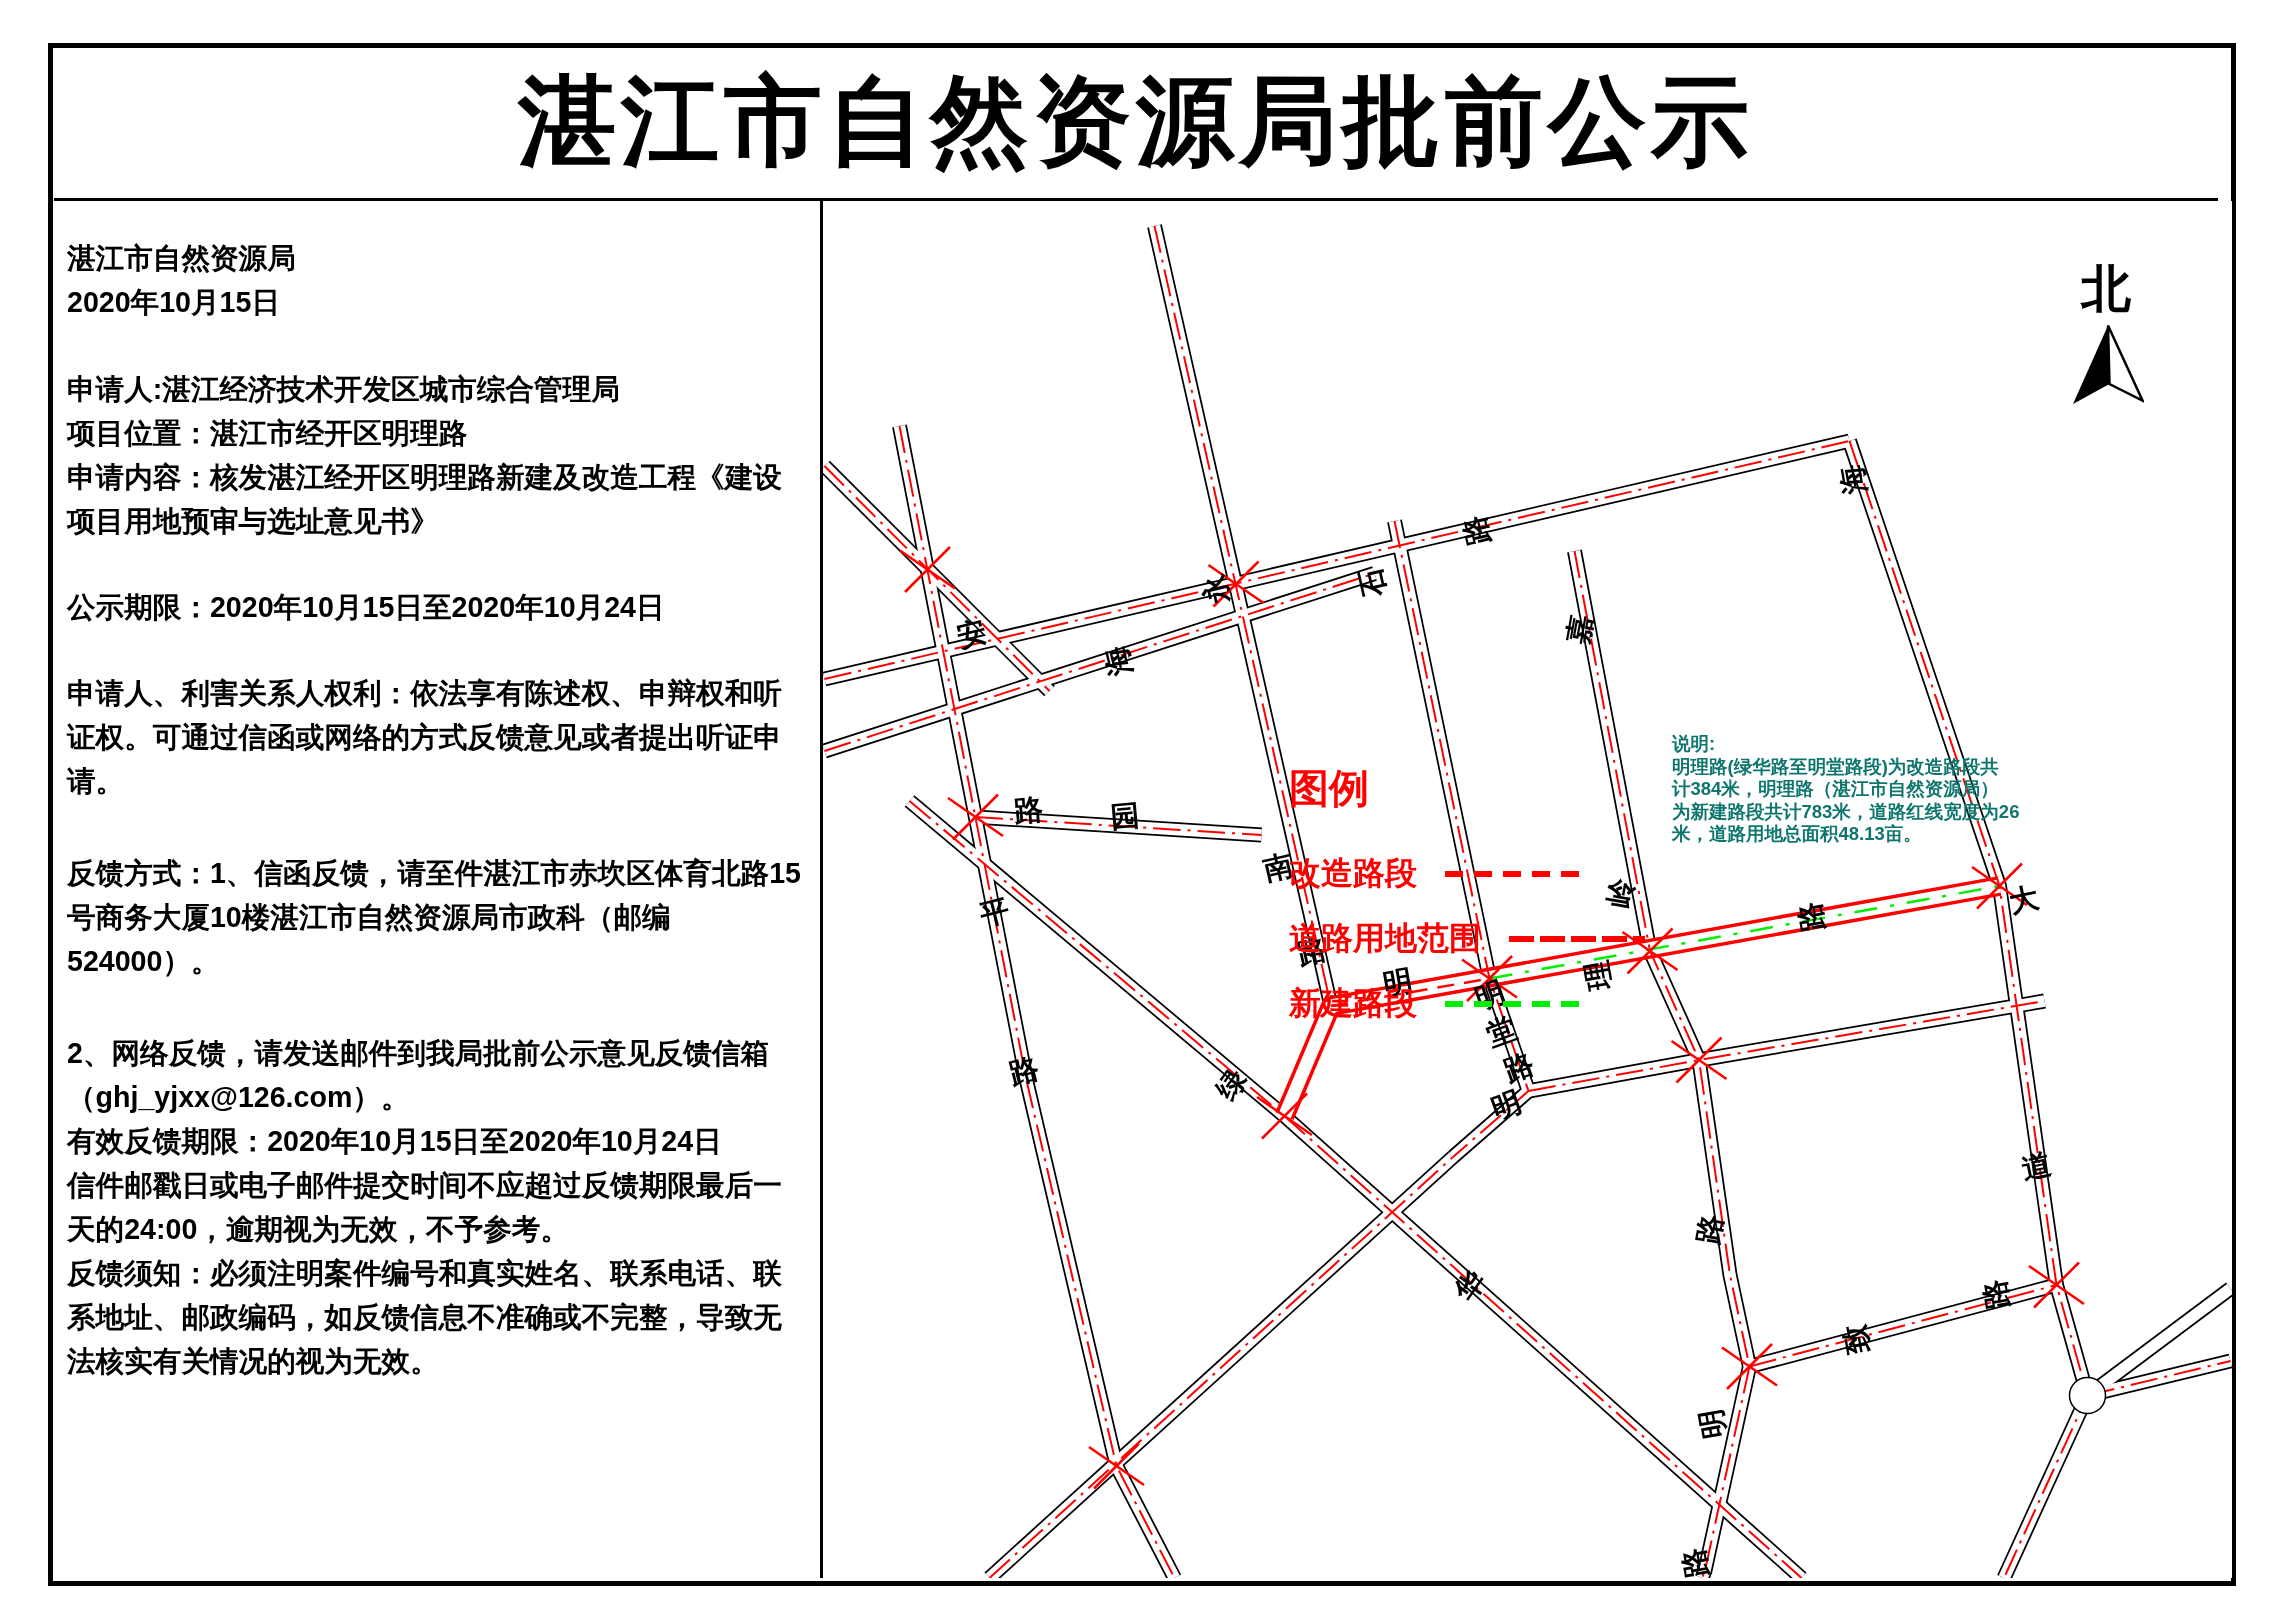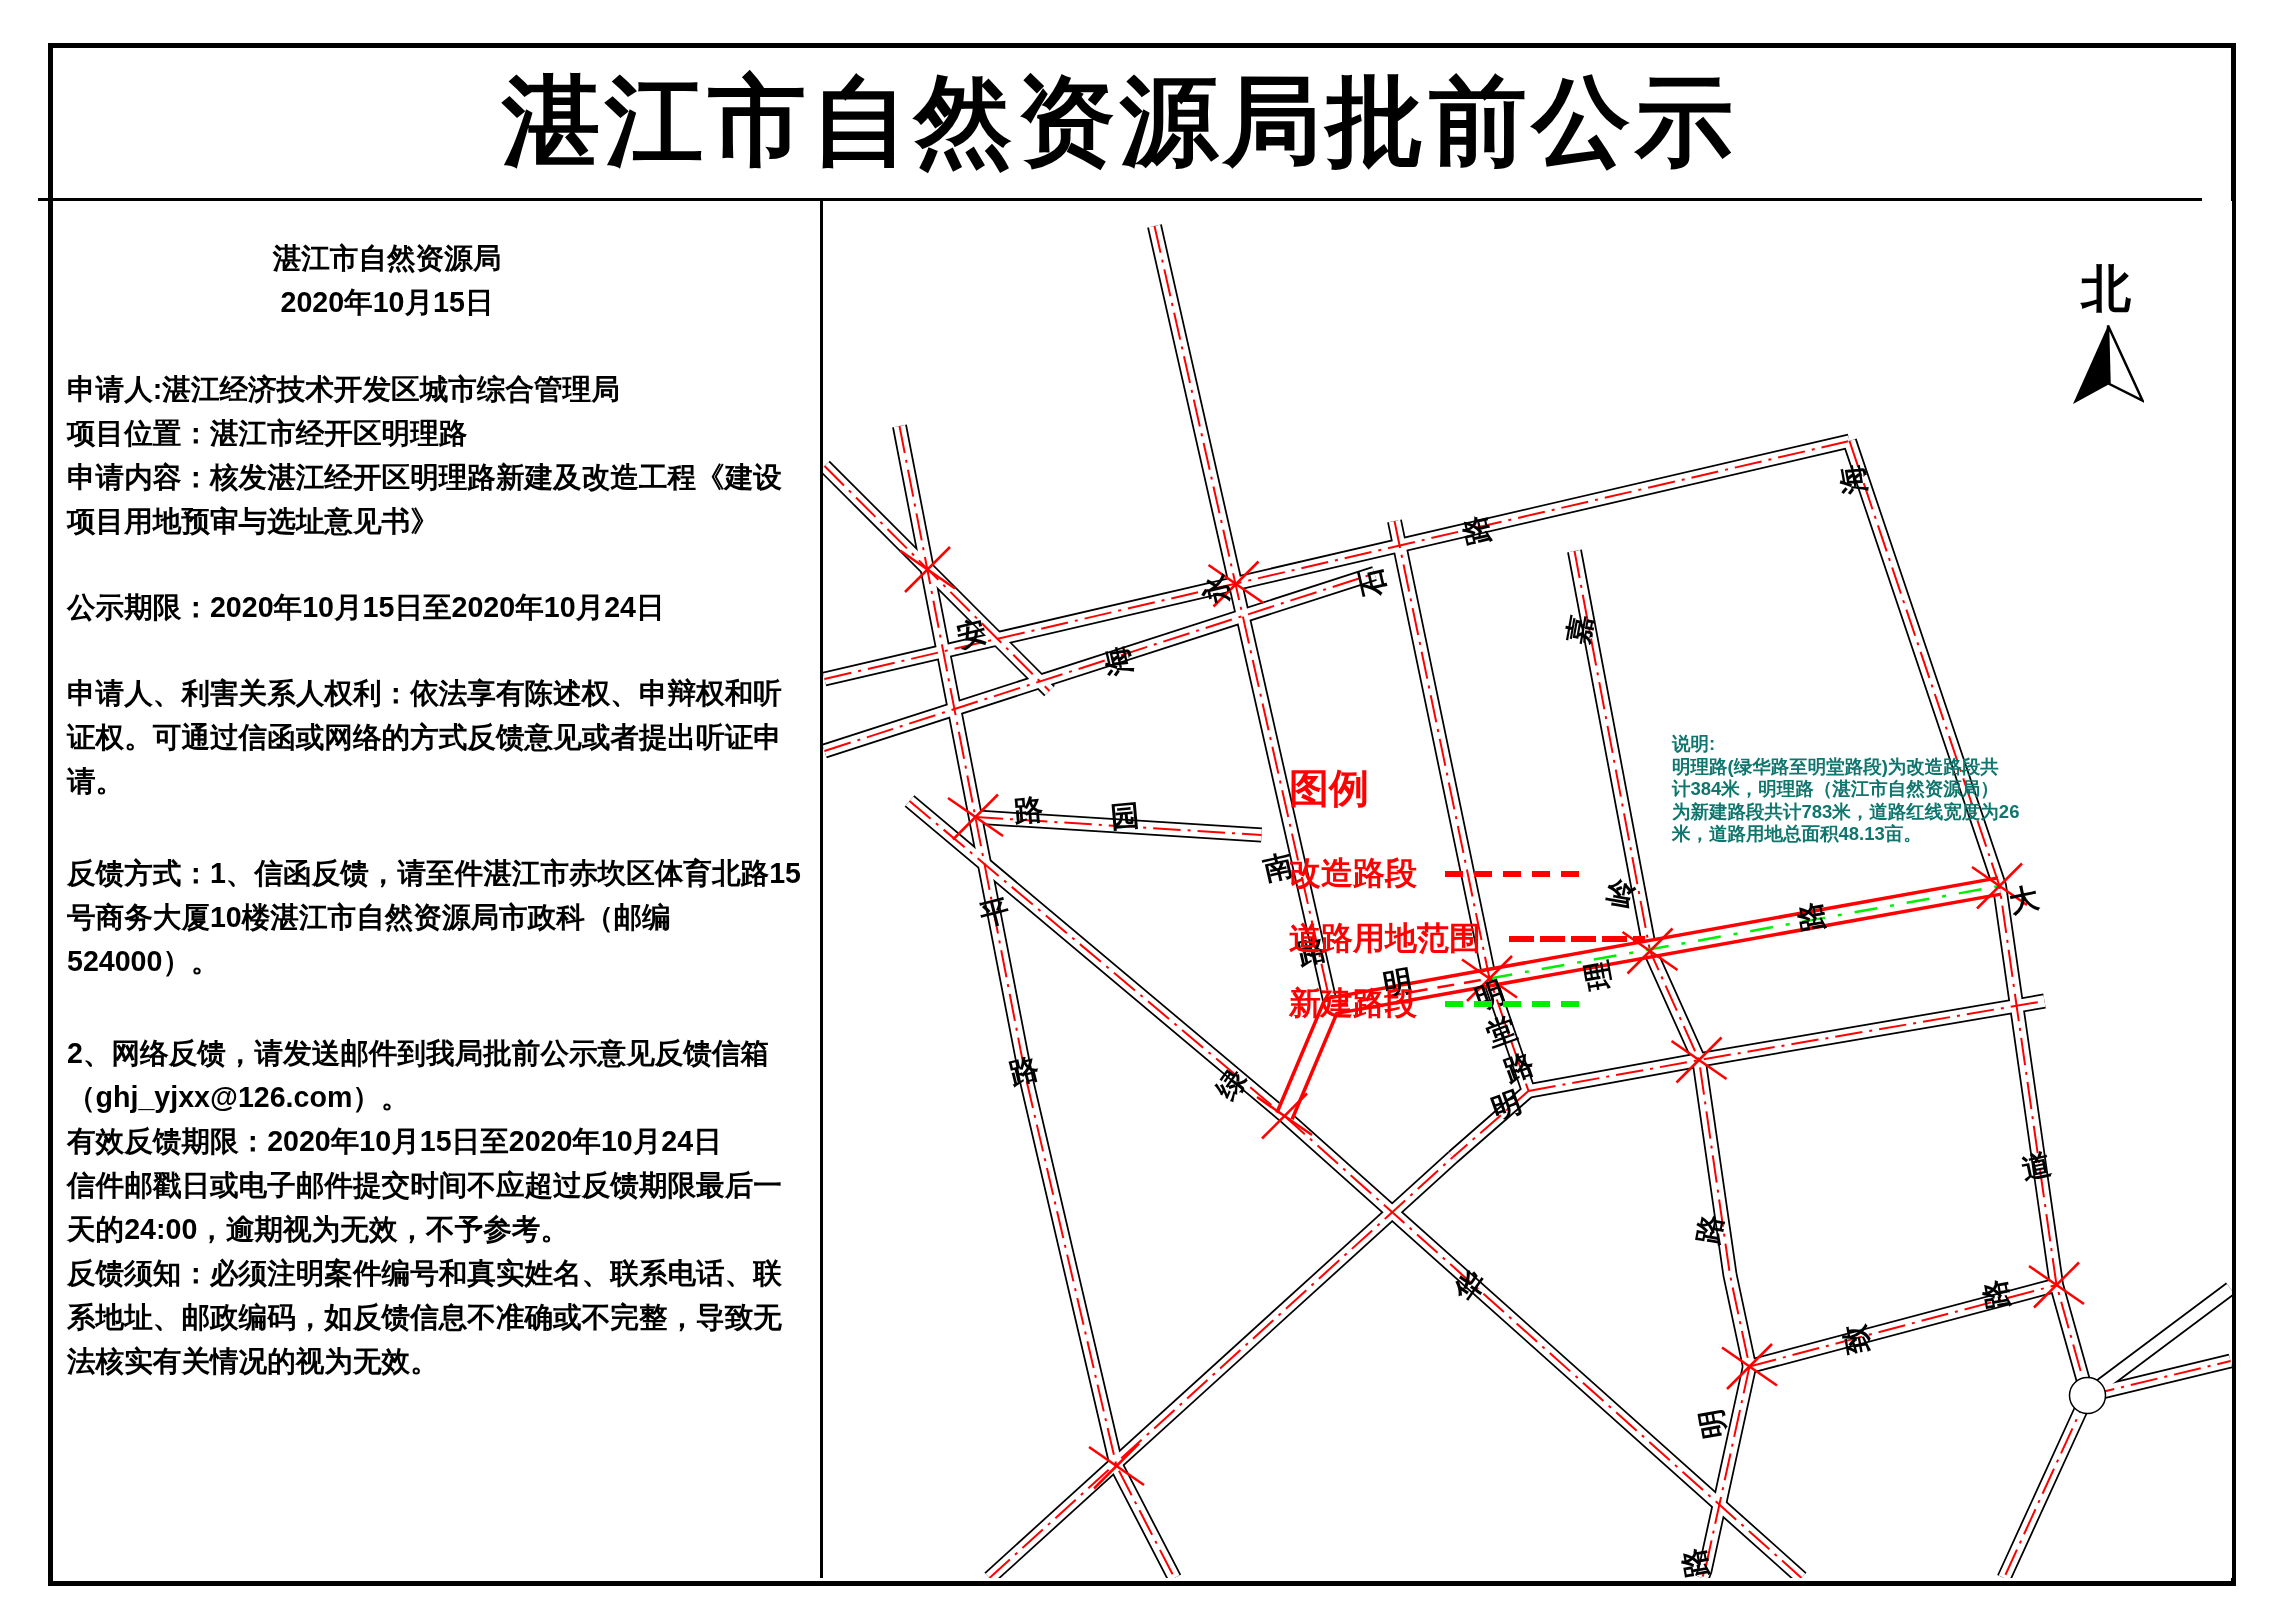--- a/index.html
+++ b/index.html
@@ -1,24 +1,24 @@
 <!DOCTYPE html>
 <html style="font-size:8px"><head>
 <meta charset="utf-8">
 <style>
   html,body{margin:0;padding:0;background:#fff;}
   body{width:2273px;height:1621px;position:relative;font-family:"Liberation Sans",sans-serif;color:#000;}
   .doc-border{position:absolute;left:48px;top:43px;width:2188px;height:1543px;border:5px solid #000;box-sizing:border-box;background:#fff;}
-  .title-bar{position:absolute;left:38px;top:48px;width:2164px;height:150px;border-bottom:3px solid #000;display:flex;align-items:center;justify-content:center;}
+  .title-bar{position:absolute;left:54px;top:48px;width:2164px;height:150px;border-bottom:3px solid #000;display:flex;align-items:center;justify-content:center;}
   .title{font-family:"Liberation Serif",serif;font-weight:700;font-size:98px;letter-spacing:5px;white-space:nowrap;}
   .v-divider{position:absolute;left:820px;top:201px;width:3px;height:1377px;background:#000;}
   .left-panel{position:absolute;left:53px;top:201px;width:767px;height:1377px;box-sizing:border-box;padding:35px 18px 0 14px;font-size:28.6px;line-height:44px;font-weight:700;}
   .left-panel p{margin:0;}
   .p-intro{text-indent:59px;margin-bottom:23px !important;}
-  .p-sig{text-align:center;padding-right:95px;}
+  .p-sig{text-align:left;padding-right:95px;}
   .mb-sig{margin-bottom:43px !important;}
   .mb-a{margin-bottom:42px !important;}
   .mb-b{margin-bottom:48px !important;}
   .map-panel{position:absolute;left:823px;top:201px;width:1409px;height:1377px;overflow:hidden;background:#fff;}
   .map-panel svg.mapsvg{position:absolute;left:0;top:0;}
   
   .rc{stroke:#000;stroke-width:30;fill:none;stroke-linejoin:round;}
   .rf{stroke:#fff;stroke-width:23;fill:none;stroke-linejoin:round;}
   .ctr{stroke:#ff0000;stroke-width:4;fill:none;stroke-dasharray:55 14 6 14;}
   .red-casing{stroke:#ff0000;stroke-width:40;fill:none;stroke-linejoin:round;}

